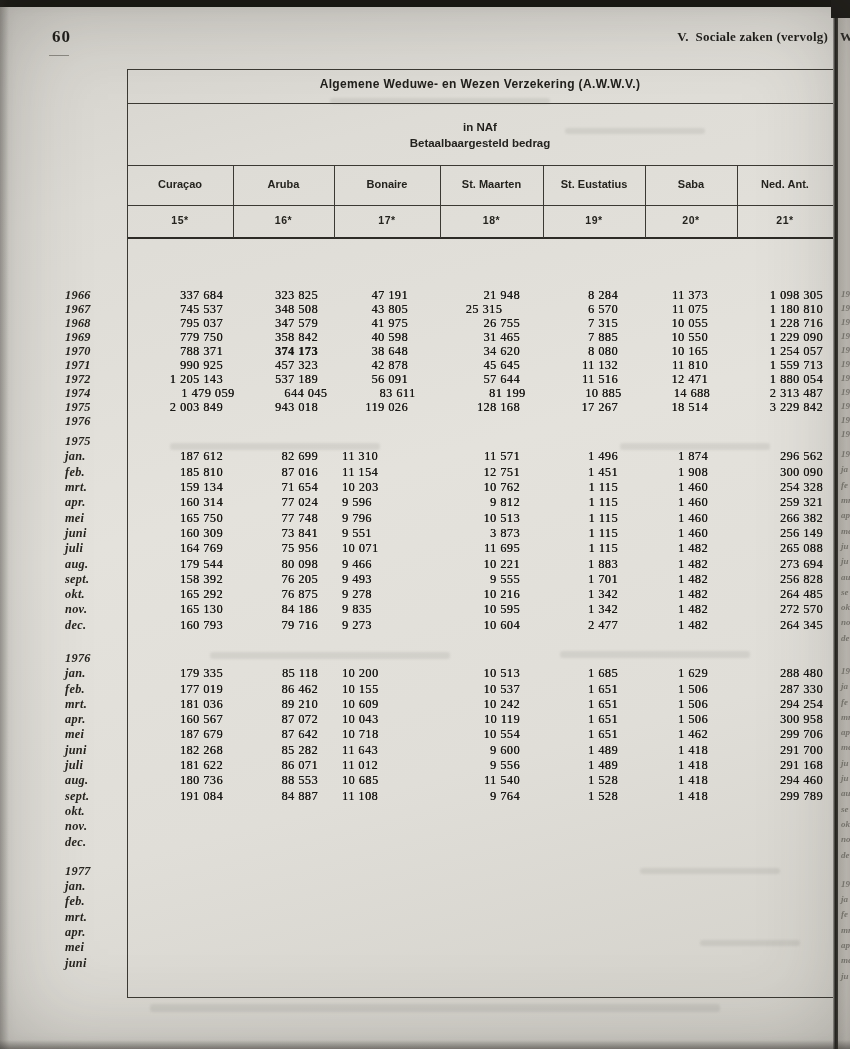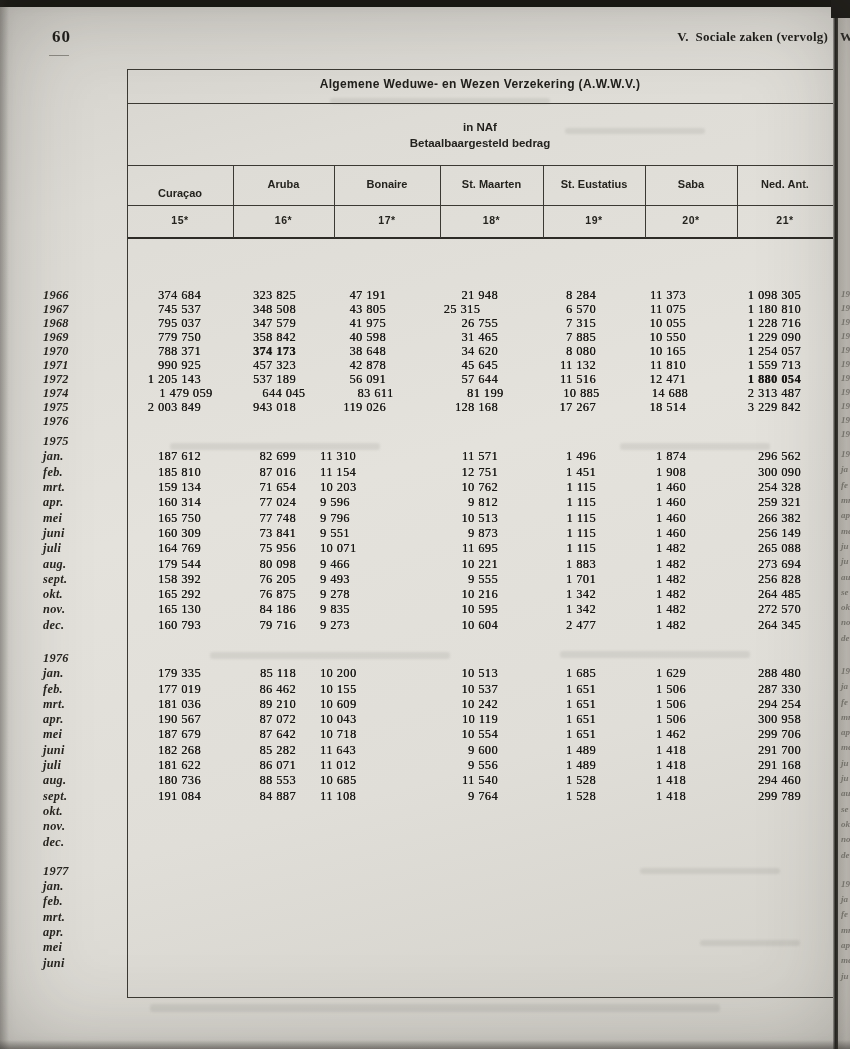--- a/index.html
+++ b/index.html
@@ -51,21 +51,21 @@
     font-family:"Liberation Sans",sans-serif; font-weight:bold; font-size:11.5px;
     line-height:16px; color:#23221e; }
 
   .hdr-row, .num-row { position:absolute; left:50px; width:783px; display:flex;
     font-family:"Liberation Sans",sans-serif; font-weight:bold; color:#24231e; }
   .hdr-row { top:178px; font-size:11px; }
   .num-row { top:214px; font-size:10.5px; letter-spacing:.5px; }
   .hspacer { width:77px; }
   .hcell, .ncell { text-align:center; white-space:nowrap; }
 
-  .tbody { position:absolute; left:36px; top:245px; width:783px; }
+  .tbody { position:absolute; left:58px; top:245px; width:783px; }
   .row { display:flex; align-items:center; }
   .sec-annual .row { height:14px; }
   .monthly .row { height:15.3px; }
   .sec-annual { margin-top:43px; }
   .sec-m1975  { margin-top:6px; }
   .sec-m1976  { margin-top:18px; }
   .sec-m1977  { margin-top:14px; }
   .rlabel { width:77px; padding-left:7px; font:italic bold 12.3px "Liberation Serif",serif;
     color:#26241f; letter-spacing:.3px; white-space:nowrap; }
   .cell { text-align:right; font-family:"Liberation Serif",serif; font-size:12.2px;
@@ -124,21 +124,21 @@
     <div class="vl" style="left:737px"></div>
 
     <div class="tbl-title">Algemene Weduwe- en Wezen Verzekering (A.W.W.V.)</div>
     <div class="tbl-subtitle">
       <div>in NAf</div>
       <div>Betaalbaargesteld bedrag</div>
     </div>
 
     <div class="hdr-row" id="colheads">
         <div class="hspacer"></div>
-        <div class="hcell" style="width: 106px; margin-top: 9px;">Curaçao</div>
+        <div class="hcell" style="width: 106px;">Curaçao</div>
         <div class="hcell" style="width: 101px;">Aruba</div>
         <div class="hcell" style="width: 106px;">Bonaire</div>
         <div class="hcell" style="width: 103px;">St. Maarten</div>
         <div class="hcell" style="width: 102px;">St. Eustatius</div>
         <div class="hcell" style="width: 92px;">Saba</div>
         <div class="hcell" style="width: 96px;">Ned. Ant.</div>
       </div>
     <div class="num-row" id="colnums">
         <div class="hspacer"></div>
         <div class="ncell" style="width: 106px;">15*</div>
@@ -146,21 +146,21 @@
         <div class="ncell" style="width: 106px;">17*</div>
         <div class="ncell" style="width: 103px;">18*</div>
         <div class="ncell" style="width: 102px;">19*</div>
         <div class="ncell" style="width: 92px;">20*</div>
         <div class="ncell" style="width: 96px;">21*</div>
       </div>
     <div class="tbody" id="tbody">
         <div class="section sec-annual">
           <div class="row">
             <div class="rlabel">1966</div>
-            <div class="cell c1" style="width: 106px;">374 684</div>
+            <div class="cell c1" style="width: 106px;">337 684</div>
             <div class="cell c2" style="width: 101px;">323 825</div>
             <div class="cell c3" style="width: 106px;">47 191</div>
             <div class="cell c4" style="width: 103px;">21 948</div>
             <div class="cell c5" style="width: 102px;">8 284</div>
             <div class="cell c6" style="width: 92px;">11 373</div>
             <div class="cell c7" style="width: 96px;">1 098 305</div>
           </div>
           <div class="row">
             <div class="rlabel">1967</div>
             <div class="cell c1" style="width: 106px;">745 537</div>
@@ -212,21 +212,21 @@
             <div class="cell c7" style="width: 96px;">1 559 713</div>
           </div>
           <div class="row">
             <div class="rlabel">1972</div>
             <div class="cell c1" style="width: 106px;">1 205 143</div>
             <div class="cell c2" style="width: 101px;">537 189</div>
             <div class="cell c3" style="width: 106px;">56 091</div>
             <div class="cell c4" style="width: 103px;">57 644</div>
             <div class="cell c5" style="width: 102px;">11 516</div>
             <div class="cell c6" style="width: 92px;">12 471</div>
-            <div class="cell c7" style="width: 96px; font-weight: bold;">1 880 054</div>
+            <div class="cell c7" style="width: 96px;">1 880 054</div>
           </div>
           <div class="row">
             <div class="rlabel">1974</div>
             <div class="cell c1" style="width: 106px; margin-left: 16px;">1 479 059</div>
             <div class="cell c2" style="width: 101px;">644 045</div>
             <div class="cell c3" style="width: 106px;">83 611</div>
             <div class="cell c4" style="width: 103px;">81 199</div>
             <div class="cell c5" style="width: 102px;">10 885</div>
             <div class="cell c6" style="width: 92px;">14 688</div>
             <div class="cell c7" style="width: 96px;">2 313 487</div>
@@ -297,21 +297,21 @@
             <div class="cell c4" style="width: 103px;">10 513</div>
             <div class="cell c5" style="width: 102px;">1 115</div>
             <div class="cell c6" style="width: 92px;">1 460</div>
             <div class="cell c7" style="width: 96px;">266 382</div>
           </div>
           <div class="row">
             <div class="rlabel">juni</div>
             <div class="cell c1" style="width: 106px;">160 309</div>
             <div class="cell c2" style="width: 101px;">73 841</div>
             <div class="cell c3" style="width: 106px;">9 551</div>
-            <div class="cell c4" style="width: 103px;">9 873</div>
+            <div class="cell c4" style="width: 103px;">3 873</div>
             <div class="cell c5" style="width: 102px;">1 115</div>
             <div class="cell c6" style="width: 92px;">1 460</div>
             <div class="cell c7" style="width: 96px;">256 149</div>
           </div>
           <div class="row">
             <div class="rlabel">juli</div>
             <div class="cell c1" style="width: 106px;">164 769</div>
             <div class="cell c2" style="width: 101px;">75 956</div>
             <div class="cell c3" style="width: 106px;">10 071</div>
             <div class="cell c4" style="width: 103px;">11 695</div>
@@ -399,21 +399,21 @@
             <div class="cell c1" style="width: 106px;">181 036</div>
             <div class="cell c2" style="width: 101px;">89 210</div>
             <div class="cell c3" style="width: 106px;">10 609</div>
             <div class="cell c4" style="width: 103px;">10 242</div>
             <div class="cell c5" style="width: 102px;">1 651</div>
             <div class="cell c6" style="width: 92px;">1 506</div>
             <div class="cell c7" style="width: 96px;">294 254</div>
           </div>
           <div class="row">
             <div class="rlabel">apr.</div>
-            <div class="cell c1" style="width: 106px;">190 567</div>
+            <div class="cell c1" style="width: 106px;">160 567</div>
             <div class="cell c2" style="width: 101px;">87 072</div>
             <div class="cell c3" style="width: 106px;">10 043</div>
             <div class="cell c4" style="width: 103px;">10 119</div>
             <div class="cell c5" style="width: 102px;">1 651</div>
             <div class="cell c6" style="width: 92px;">1 506</div>
             <div class="cell c7" style="width: 96px;">300 958</div>
           </div>
           <div class="row">
             <div class="rlabel">mei</div>
             <div class="cell c1" style="width: 106px;">187 679</div>

